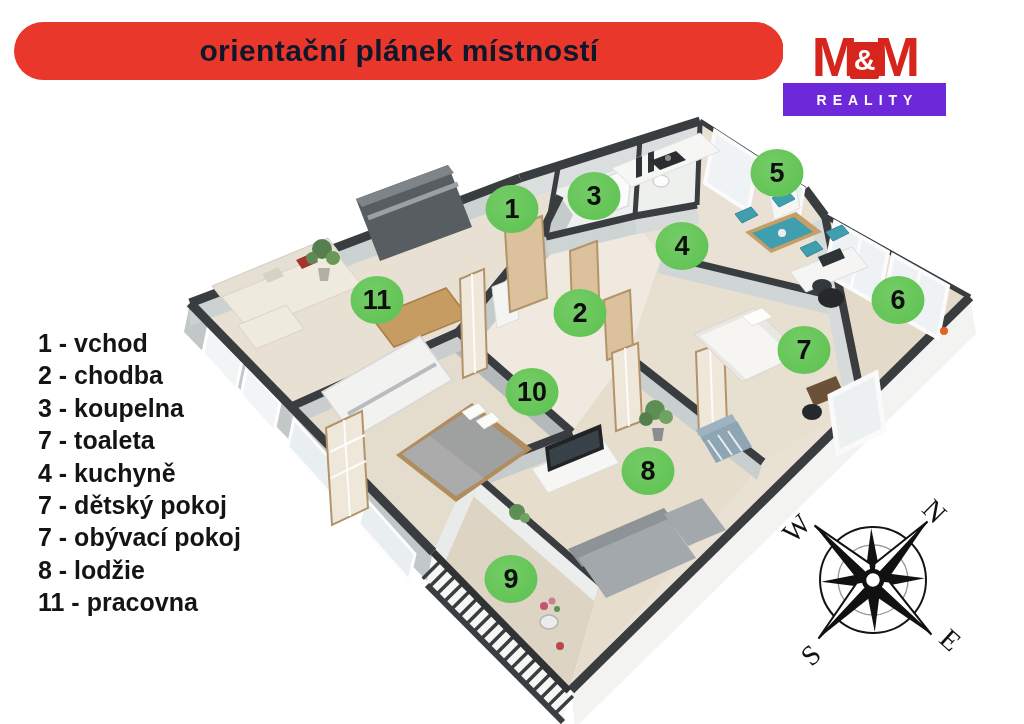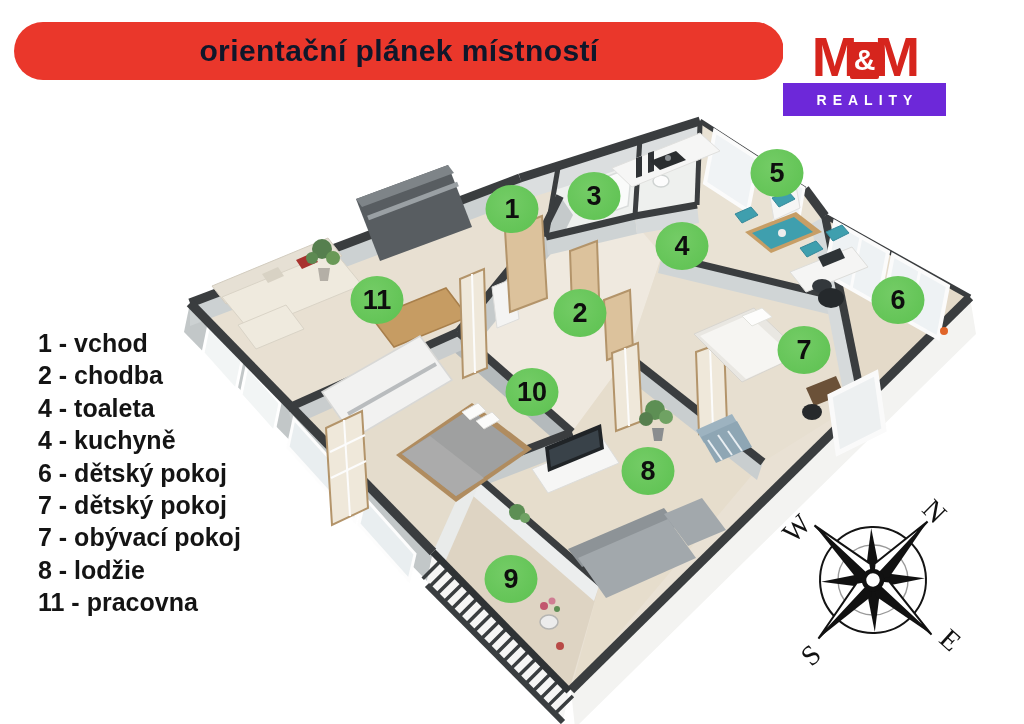--- a/index.html
+++ b/index.html
@@ -297,22 +297,22 @@
       <span class="logo-amp">&amp;</span>
       <span class="logo-m">M</span>
     </div>
     <div class="logo-reality">REALITY</div>
   </div>
 
   <div class="legend">
 
   <div class="legend-item">1 - vchod</div>
       <div class="legend-item">2 - chodba</div>
-      <div class="legend-item">4 - toaleta</div>
+      <div class="legend-item">3 - koupelna</div>
+      <div class="legend-item">7 - toaleta</div>
       <div class="legend-item">4 - kuchyně</div>
-      <div class="legend-item">6 - dětský pokoj</div>
       <div class="legend-item">7 - dětský pokoj</div>
       <div class="legend-item">7 - obývací pokoj</div>
       <div class="legend-item">8 - lodžie</div>
       <div class="legend-item">11 - pracovna</div>
     </div>
 
 </div>
 
 </body></html>

